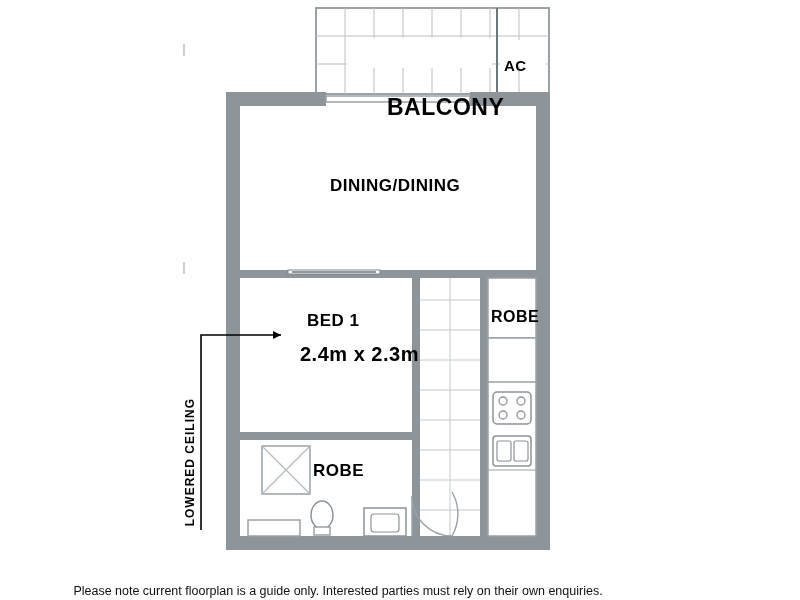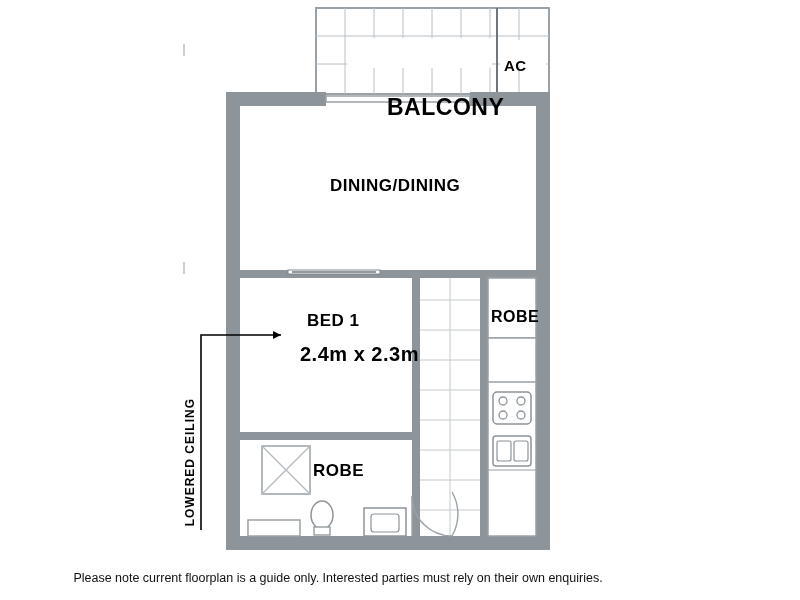--- a/index.html
+++ b/index.html
@@ -82,21 +82,21 @@
     font-size: 12px;
     font-weight: bold;
     transform-origin: left top;
     transform: rotate(-90deg) translate(-100%, 0);
     letter-spacing: 1px;
   }
 
   .footer-note {
     position: absolute;
     left: 0;
-    top: 571px;
+    top: 584px;
     width: 676px;
     text-align: center;
     font-size: 12.5px;
     color: #111111;
     font-family: "Liberation Sans", sans-serif;
   }
 </style>
 </head>
 <body>
 

